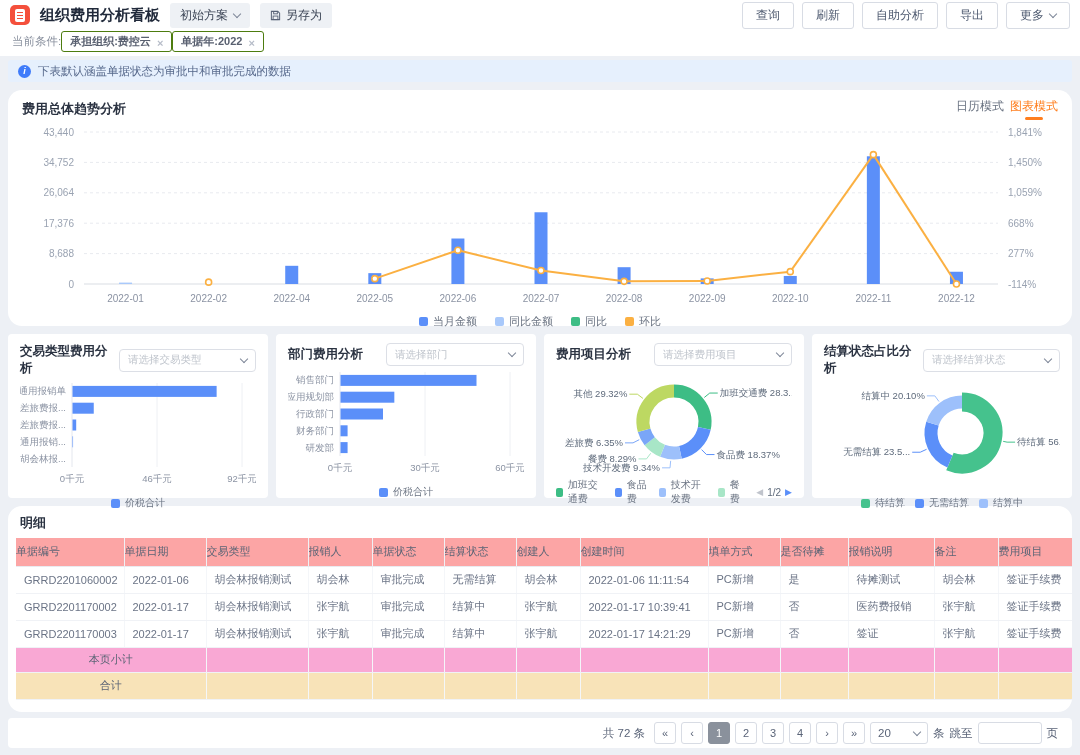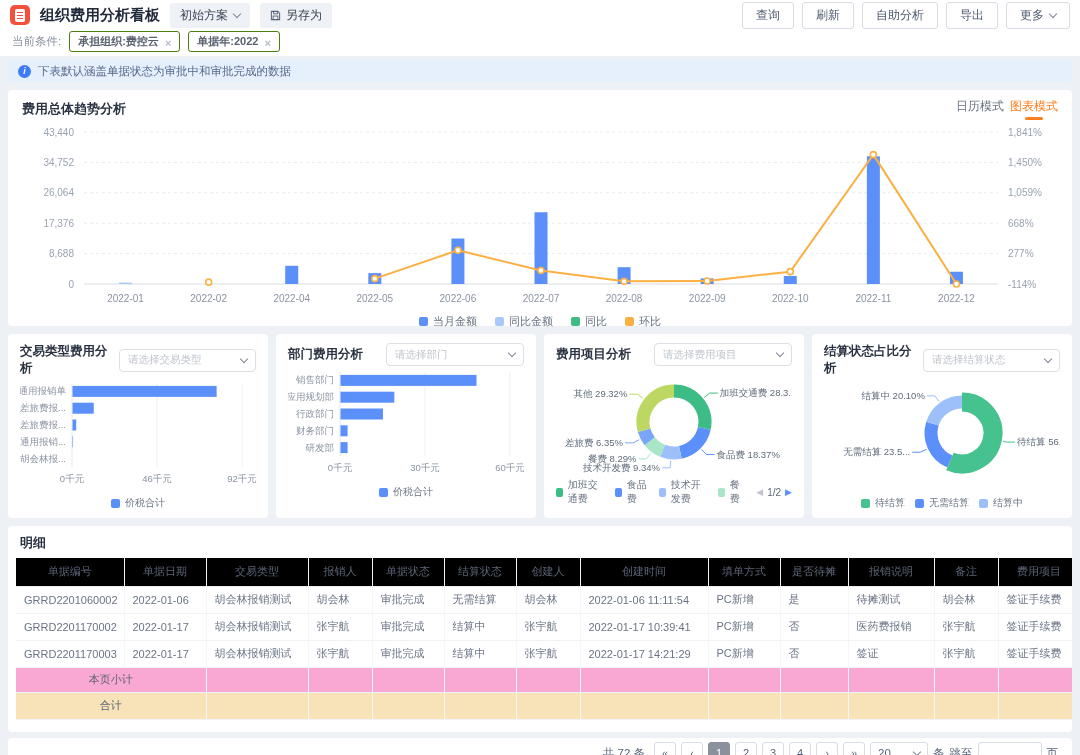--- a/index.html
+++ b/index.html
@@ -17,60 +17,60 @@
   .scheme-pill { display:flex; align-items:center; gap:6px; background:#eef1f5; border:none; border-radius:3px;
     padding:4px 10px; font-size:12px; color:#3c4556; cursor:pointer; }
   .saveas { display:flex; align-items:center; gap:5px; background:#eef1f5; border:none; border-radius:3px;
     padding:4px 10px; font-size:12px; color:#3c4556; cursor:pointer; }
   .caret { display:inline-block; width:6px; height:6px; border:solid #7e8799; border-width:0 1.4px 1.4px 0;
     transform:rotate(45deg); margin-top:-3px; }
   .topbar-right { display:flex; align-items:center; gap:8px; }
   .tbtn { background:#fff; border:1px solid #d8dce4; border-radius:3px; padding:4px 13px; font-size:12px;
     color:#4e5a70; cursor:pointer; display:flex; align-items:center; gap:6px; }
   
-  .filterbar { height:26px; display:flex; align-items:center; gap:8px; padding:0 12px 4px 12px; }
+  .filterbar { height:26px; display:flex; align-items:center; padding:0 12px 4px 12px; }
   .filter-label { font-size:11.5px; color:#8a919f; }
   .tag { display:flex; align-items:flex-end; gap:6px; border:1px solid #4d7c0f; border-radius:3px; background:#fff;
     padding:2px 8px; font-size:11px; color:#596070;font-weight:bold; }
   .tag .x { color:#b6bcc8; font-size:11px; cursor:pointer; }
   
   .notice { margin:4px 8px 0 8px; height:22px; background:#e6f0fd; border-radius:3px; display:flex;
     align-items:center; gap:7px; padding:0 10px; font-size:11.5px; color:#55678a; }
   .info-ic { width:13px; height:13px; border-radius:50%; background:#3e7bfa; color:#fff; font-size:9px;
     display:flex; align-items:center; justify-content:center; font-style:italic; font-weight:bold; flex:0 0 13px; }
   
-  .panel { background:#fff; border-radius:4px; margin:8px 8px 0 8px; }
+  .panel { background:#fff; border-radius:14px; margin:8px 8px 0 8px; }
   .trend-panel { height:236px; padding:8px 14px 4px 14px; }
   .panel-head { display:flex; align-items:center; justify-content:space-between; }
   .panel-title { font-size:13px; font-weight:bold; color:#2b3342; }
   .trend-tabs { display:flex; gap:6px; font-size:12px; }
   .ttab { color:#6a7382; cursor:pointer; position:relative; padding-bottom:5px; }
   .ttab.active { color:#ff7e1e; }
   .ttab.active:after { content:""; position:absolute; left:50%; transform:translateX(-50%); bottom:0;
     width:18px; height:3px; border-radius:2px; background:#ff7e1e; }
   svg text { font-family:"Liberation Sans","DejaVu Sans",sans-serif; }
   .legend-row { display:flex; justify-content:center; gap:18px; font-size:11px; color:#6a7382; align-items:center; height:18px; }
   .legend-item { display:flex; align-items:center; gap:5px; cursor:pointer; }
   .sq { width:9px; height:9px; border-radius:2px; display:inline-block; }
   
   .cards { display:flex; gap:8px; margin:8px 8px 0 8px; }
-  .card { background:#fff; border-radius:4px; width:260px; height:184px; padding:9px 12px 4px 12px; }
+  .card { background:#fff; border-radius:4px; width:260px; height:164px; padding:9px 12px 4px 12px; }
   .card-head { display:flex; align-items:center; justify-content:space-between; margin-bottom:2px; }
   .card-title { font-size:12.5px; font-weight:bold; color:#2b3342; }
   .select { width:138px; height:23px; border:1px solid #dcdfe6; border-radius:4px; display:flex; align-items:center;
     justify-content:space-between; padding:0 8px; font-size:10.5px; color:#bfc4cc; cursor:pointer; background:#fff; }
   .card .legend-row { font-size:10px; gap:10px; height:16px; }
   .pager { display:flex; align-items:center; gap:4px; color:#5f6b7c; font-size:10px; margin-left:2px; }
   .tri { font-size:9px; cursor:pointer; }
   .tri.left { color:#c0c4cc; } .tri.right { color:#5b8ff9; }
   
   .table-panel { height:206px; padding:8px 8px 0 8px; overflow:hidden; }
   .table-title { font-size:13px; font-weight:bold; color:#2b3342; padding-left:4px; margin-bottom:6px; }
   table { width:100%; border-collapse:collapse; table-layout:fixed; font-size:11px; }
-  th { background:#000000; color:#5b6475; font-weight:normal; height:28px; text-align:center;
+  th { background:#fca5a5; color:#5b6475; font-weight:normal; height:28px; text-align:left;
     border-bottom:1px solid #e9ebf0; border-right:1px solid #eff1f5; overflow:hidden; white-space:nowrap; }
   td { color:#6b7486; height:27px; padding:0 8px; border-bottom:1px solid #f0f2f6; border-right:1px solid #f4f6f9;
     overflow:hidden; white-space:nowrap; }
   tr.clipped td { height:13px; line-height:24px; }
   tr.subtotal td { background:#f9a8d4; height:25px; }
   tr.total td { background:#f8e3b8; height:27px; }
   tr.subtotal td:first-child, tr.total td:first-child { text-align:center; color:#5b6475; }
   
   .pagebar { background:#fff; border-radius:4px; margin:6px 8px 0 8px; height:30px; display:flex;
     align-items:center; justify-content:flex-end; gap:5px; padding:0 14px; font-size:11.5px; color:#5a6478; }

